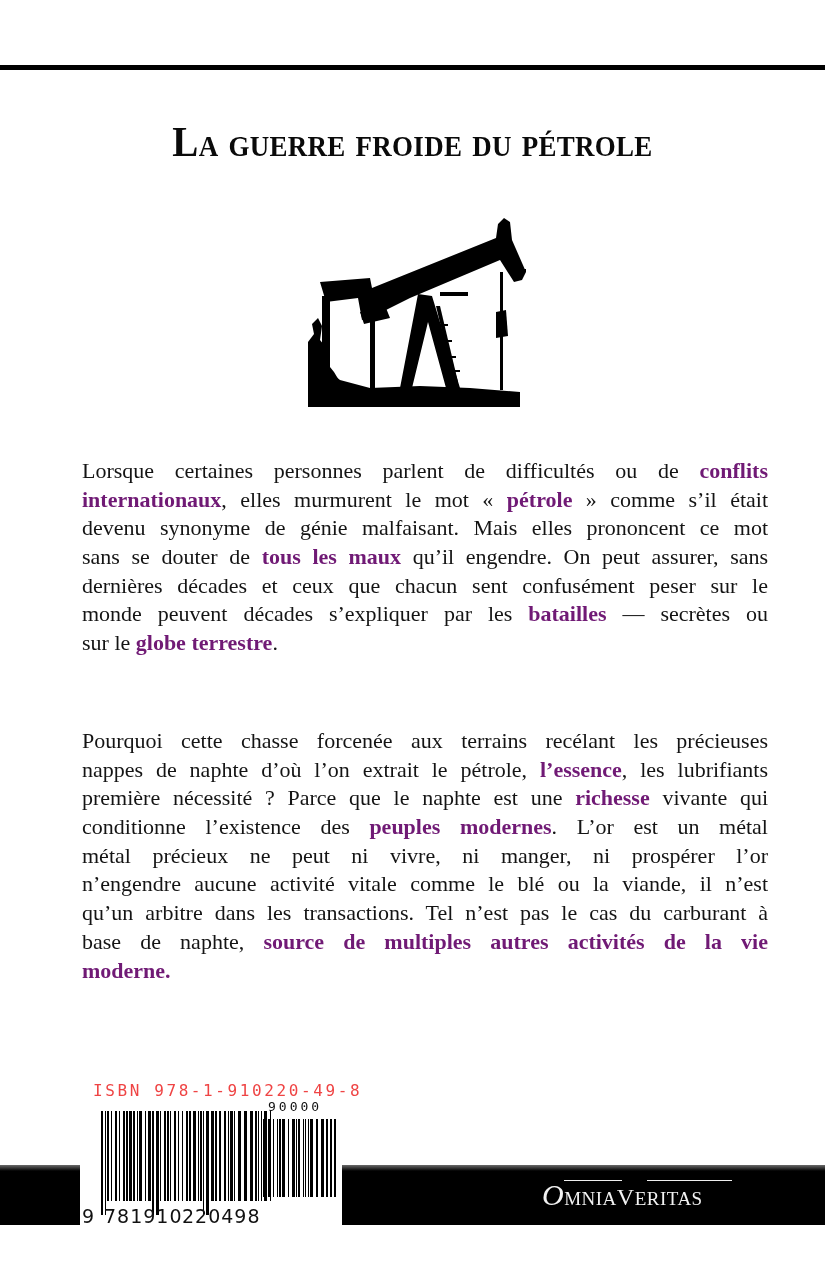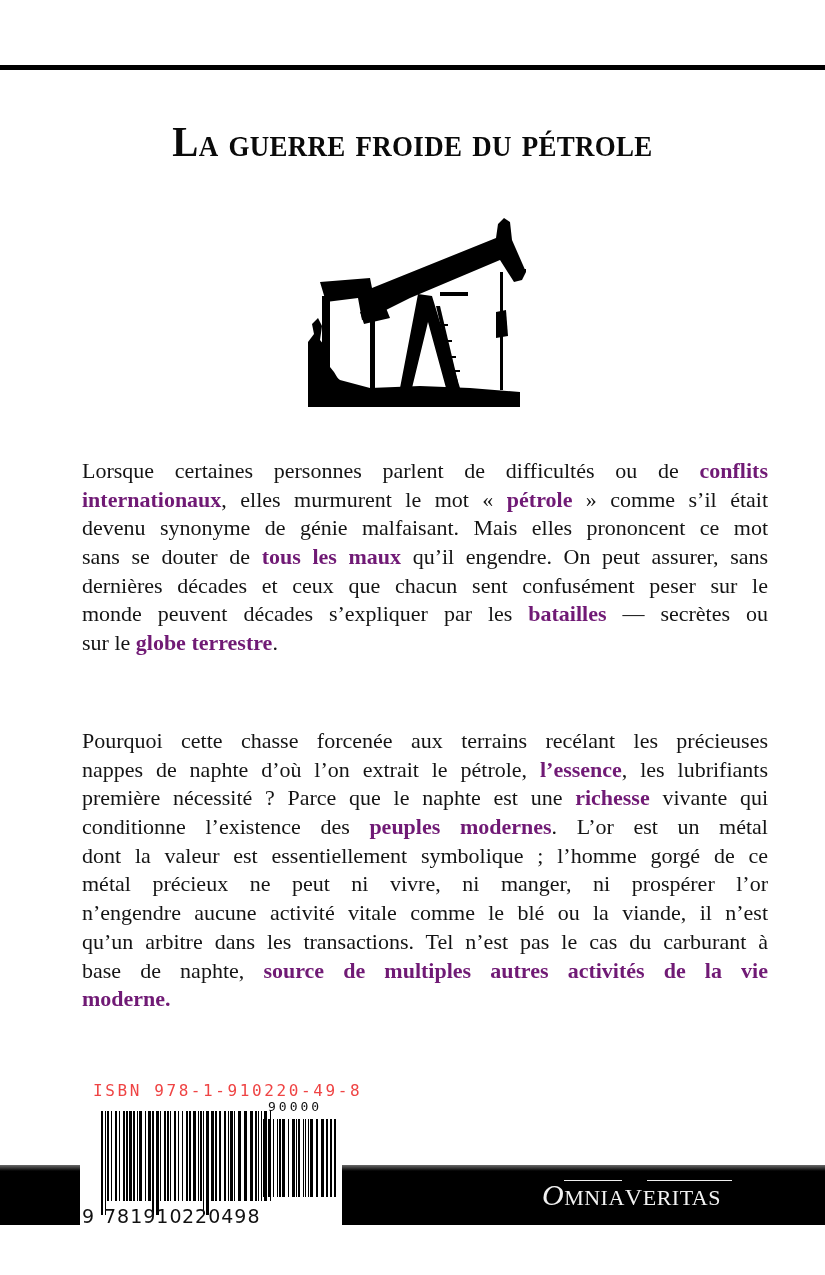--- a/index.html
+++ b/index.html
@@ -27,21 +27,21 @@
 
   .band-left { position: absolute; left: 0; top: 1165px; width: 80px; height: 60px;
     background: linear-gradient(#6a6a6a 0px, #000 6px, #000 100%); }
   .band-right { position: absolute; left: 342px; top: 1165px; width: 483px; height: 60px;
     background: linear-gradient(#6a6a6a 0px, #000 6px, #000 100%); }
   .publisher {
     position: absolute; left: 542px; top: 1178px; width: 210px; height: 34px;
     color: #f2f2f2; font-family: "Liberation Serif", serif; font-size: 24px; letter-spacing: 0.5px;
     white-space: nowrap;
   }
-  .publisher .small { font-size: 22px; }
+  .publisher .small { font-size: 19px; }
   .publisher .line-over { position: absolute; top: 2px; height: 1px; background: #eee; }
 
   .barcode-box { position: absolute; left: 80px; top: 1080px; width: 262px; height: 150px; background: #fff; }
   .isbn-text {
     position: absolute; left: 93px; top: 1081px; font-family: "DejaVu Sans Mono", monospace;
     font-size: 16px; letter-spacing: 2.6px; color: #ef4444; white-space: nowrap;
   }
   .price-code {
     position: absolute; left: 268px; top: 1099px; font-family: "DejaVu Sans Mono", monospace;
     font-size: 13px; letter-spacing: 3px; color: #111;
@@ -98,21 +98,20 @@
     <span class="line just"><span>sans se douter de </span><b>tous les maux</b><span> qu’il engendre. On peut assurer, sans</span></span>
     <span class="line just"><span>dernières décades et ceux que chacun sent confusément peser sur le</span></span>
     <span class="line just"><span>monde peuvent décades s’expliquer par les </span><b>batailles</b><span> — secrètes ou</span></span>
     <span class="line"><span>sur le </span><b>globe terrestre</b><span>.</span></span>
   </div>
 <div class="body-text para2" id="p2">
     <span class="line just"><span>Pourquoi cette chasse forcenée aux terrains recélant les précieuses</span></span>
     <span class="line just"><span>nappes de naphte d’où l’on extrait le pétrole, </span><b>l’essence</b><span>, les lubrifiants</span></span>
     <span class="line just"><span>première nécessité ? Parce que le naphte est une </span><b>richesse</b><span> vivante qui</span></span>
     <span class="line just"><span>conditionne l’existence des </span><b>peuples modernes</b><span>. L’or est un métal</span></span>
-    <span class="line just"><span>dont la valeur est essentiellement symbolique ; l’homme gorgé de ce</span></span>
     <span class="line just"><span>métal précieux ne peut ni vivre, ni manger, ni prospérer l’or</span></span>
     <span class="line just"><span>n’engendre aucune activité vitale comme le blé ou la viande, il n’est</span></span>
     <span class="line just"><span>qu’un arbitre dans les transactions. Tel n’est pas le cas du carburant à</span></span>
     <span class="line just"><span>base de naphte, </span><b>source de multiples autres activités de la vie</b></span>
     <span class="line"><b>moderne.</b></span>
   </div>
 
 <div class="band-left"></div>
 <div class="band-right"></div>
 

